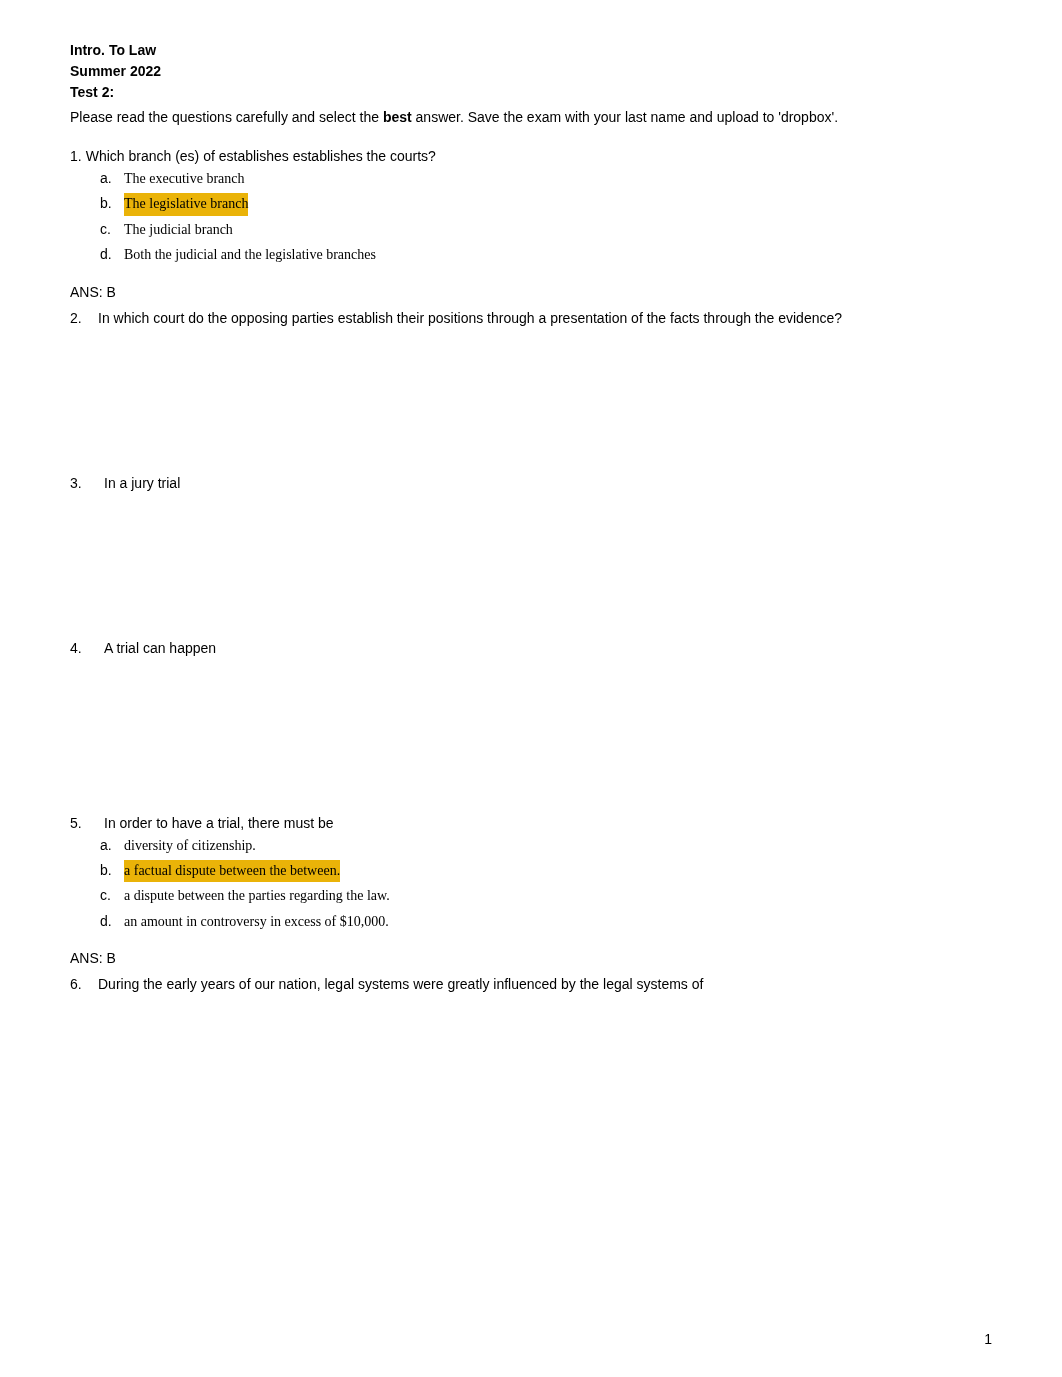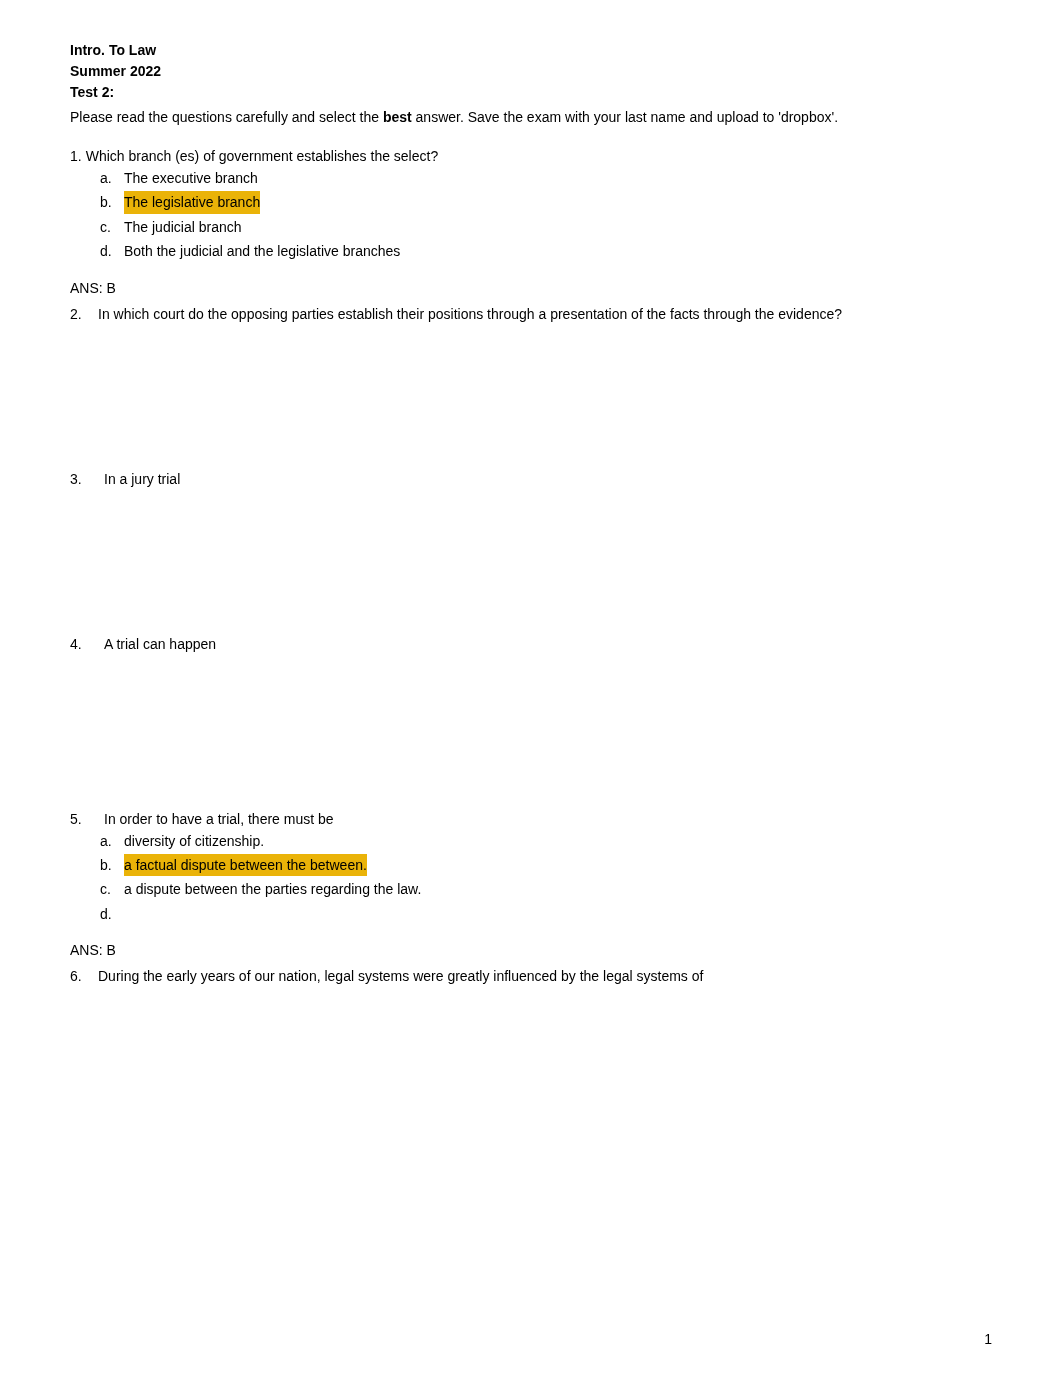--- a/index.html
+++ b/index.html
@@ -55,20 +55,21 @@
       line-height: 1.6;
     }
 
     .option-letter {
       min-width: 24px;
       font-size: 14px;
     }
 
     .option-text {
       font-size: 14px;
+      font-family: Liberation Serif, serif;
     }
 
     .highlight {
       background-color: #eab308;
     }
 
     .ans {
       font-size: 14px;
       margin-top: 17px;
       margin-bottom: 4px;
@@ -106,21 +107,21 @@
   <div class="header-intro">
     <span>Please read the questions carefully and select the </span><span class="bold">best</span><span> answer. Save the exam with your last name and upload to 'dropbox'.</span>
   </div>
 </div>
 
 <div class="question-section">
 
   <div class="q-block">
     <div class="q-inline">
       <span class="question-number">1.</span>
-      <span>Which branch (es) of government establishes the select?</span>
+      <span>Which branch (es) of establishes establishes the courts?</span>
     </div>
     <div class="options">
       <div class="option">
         <span class="option-letter">a.</span>
         <span class="option-text">The executive branch</span>
       </div>
       <div class="option">
         <span class="option-letter">b.</span>
         <span class="option-text highlight">The legislative branch</span>
       </div>
@@ -173,20 +174,21 @@
       <div class="option">
         <span class="option-letter">b.</span>
         <span class="option-text highlight">a factual dispute between the between.</span>
       </div>
       <div class="option">
         <span class="option-letter">c.</span>
         <span class="option-text">a dispute between the parties regarding the law.</span>
       </div>
       <div class="option">
         <span class="option-letter">d.</span>
+        <span class="option-text">an amount in controversy in excess of $10,000.</span>
       </div>
     </div>
     <div class="ans">ANS: B</div>
   </div>
 
   <div style="margin-bottom: 4px;">
     <div class="q-inline">
       <span class="question-number" style="min-width:24px;">6.</span>
       <span>During the early years of our nation, legal systems were greatly influenced by the legal systems of</span>
     </div>

